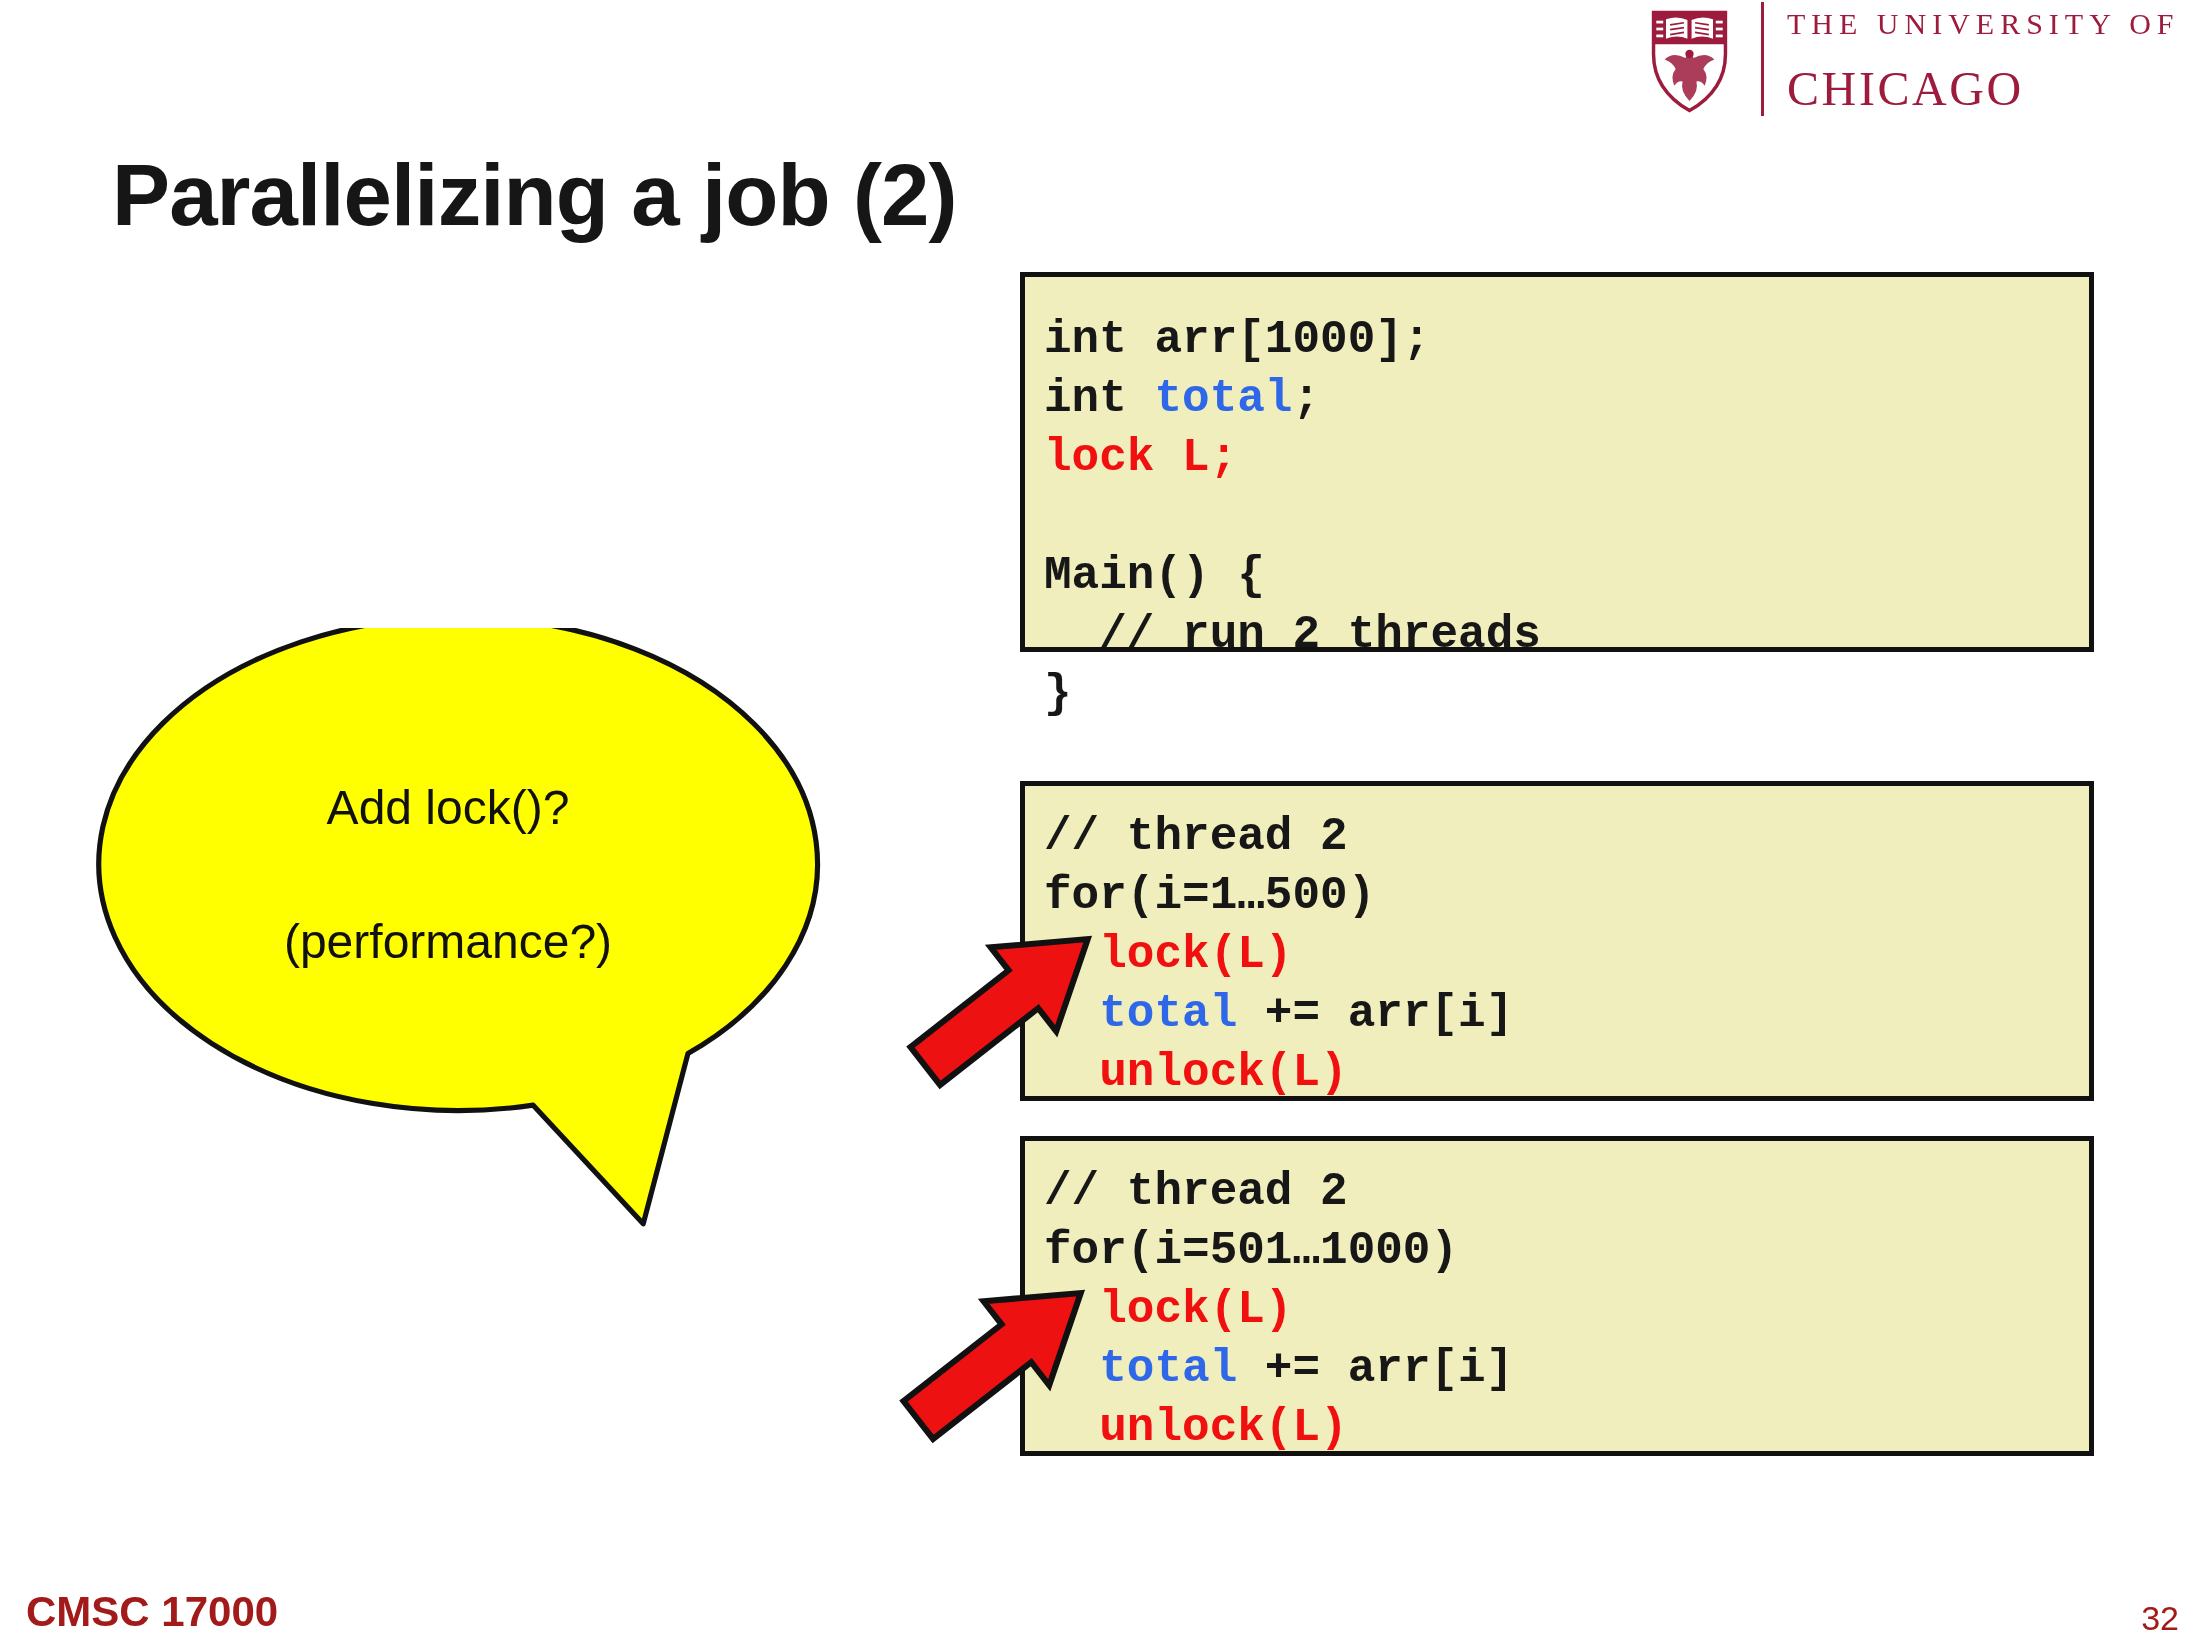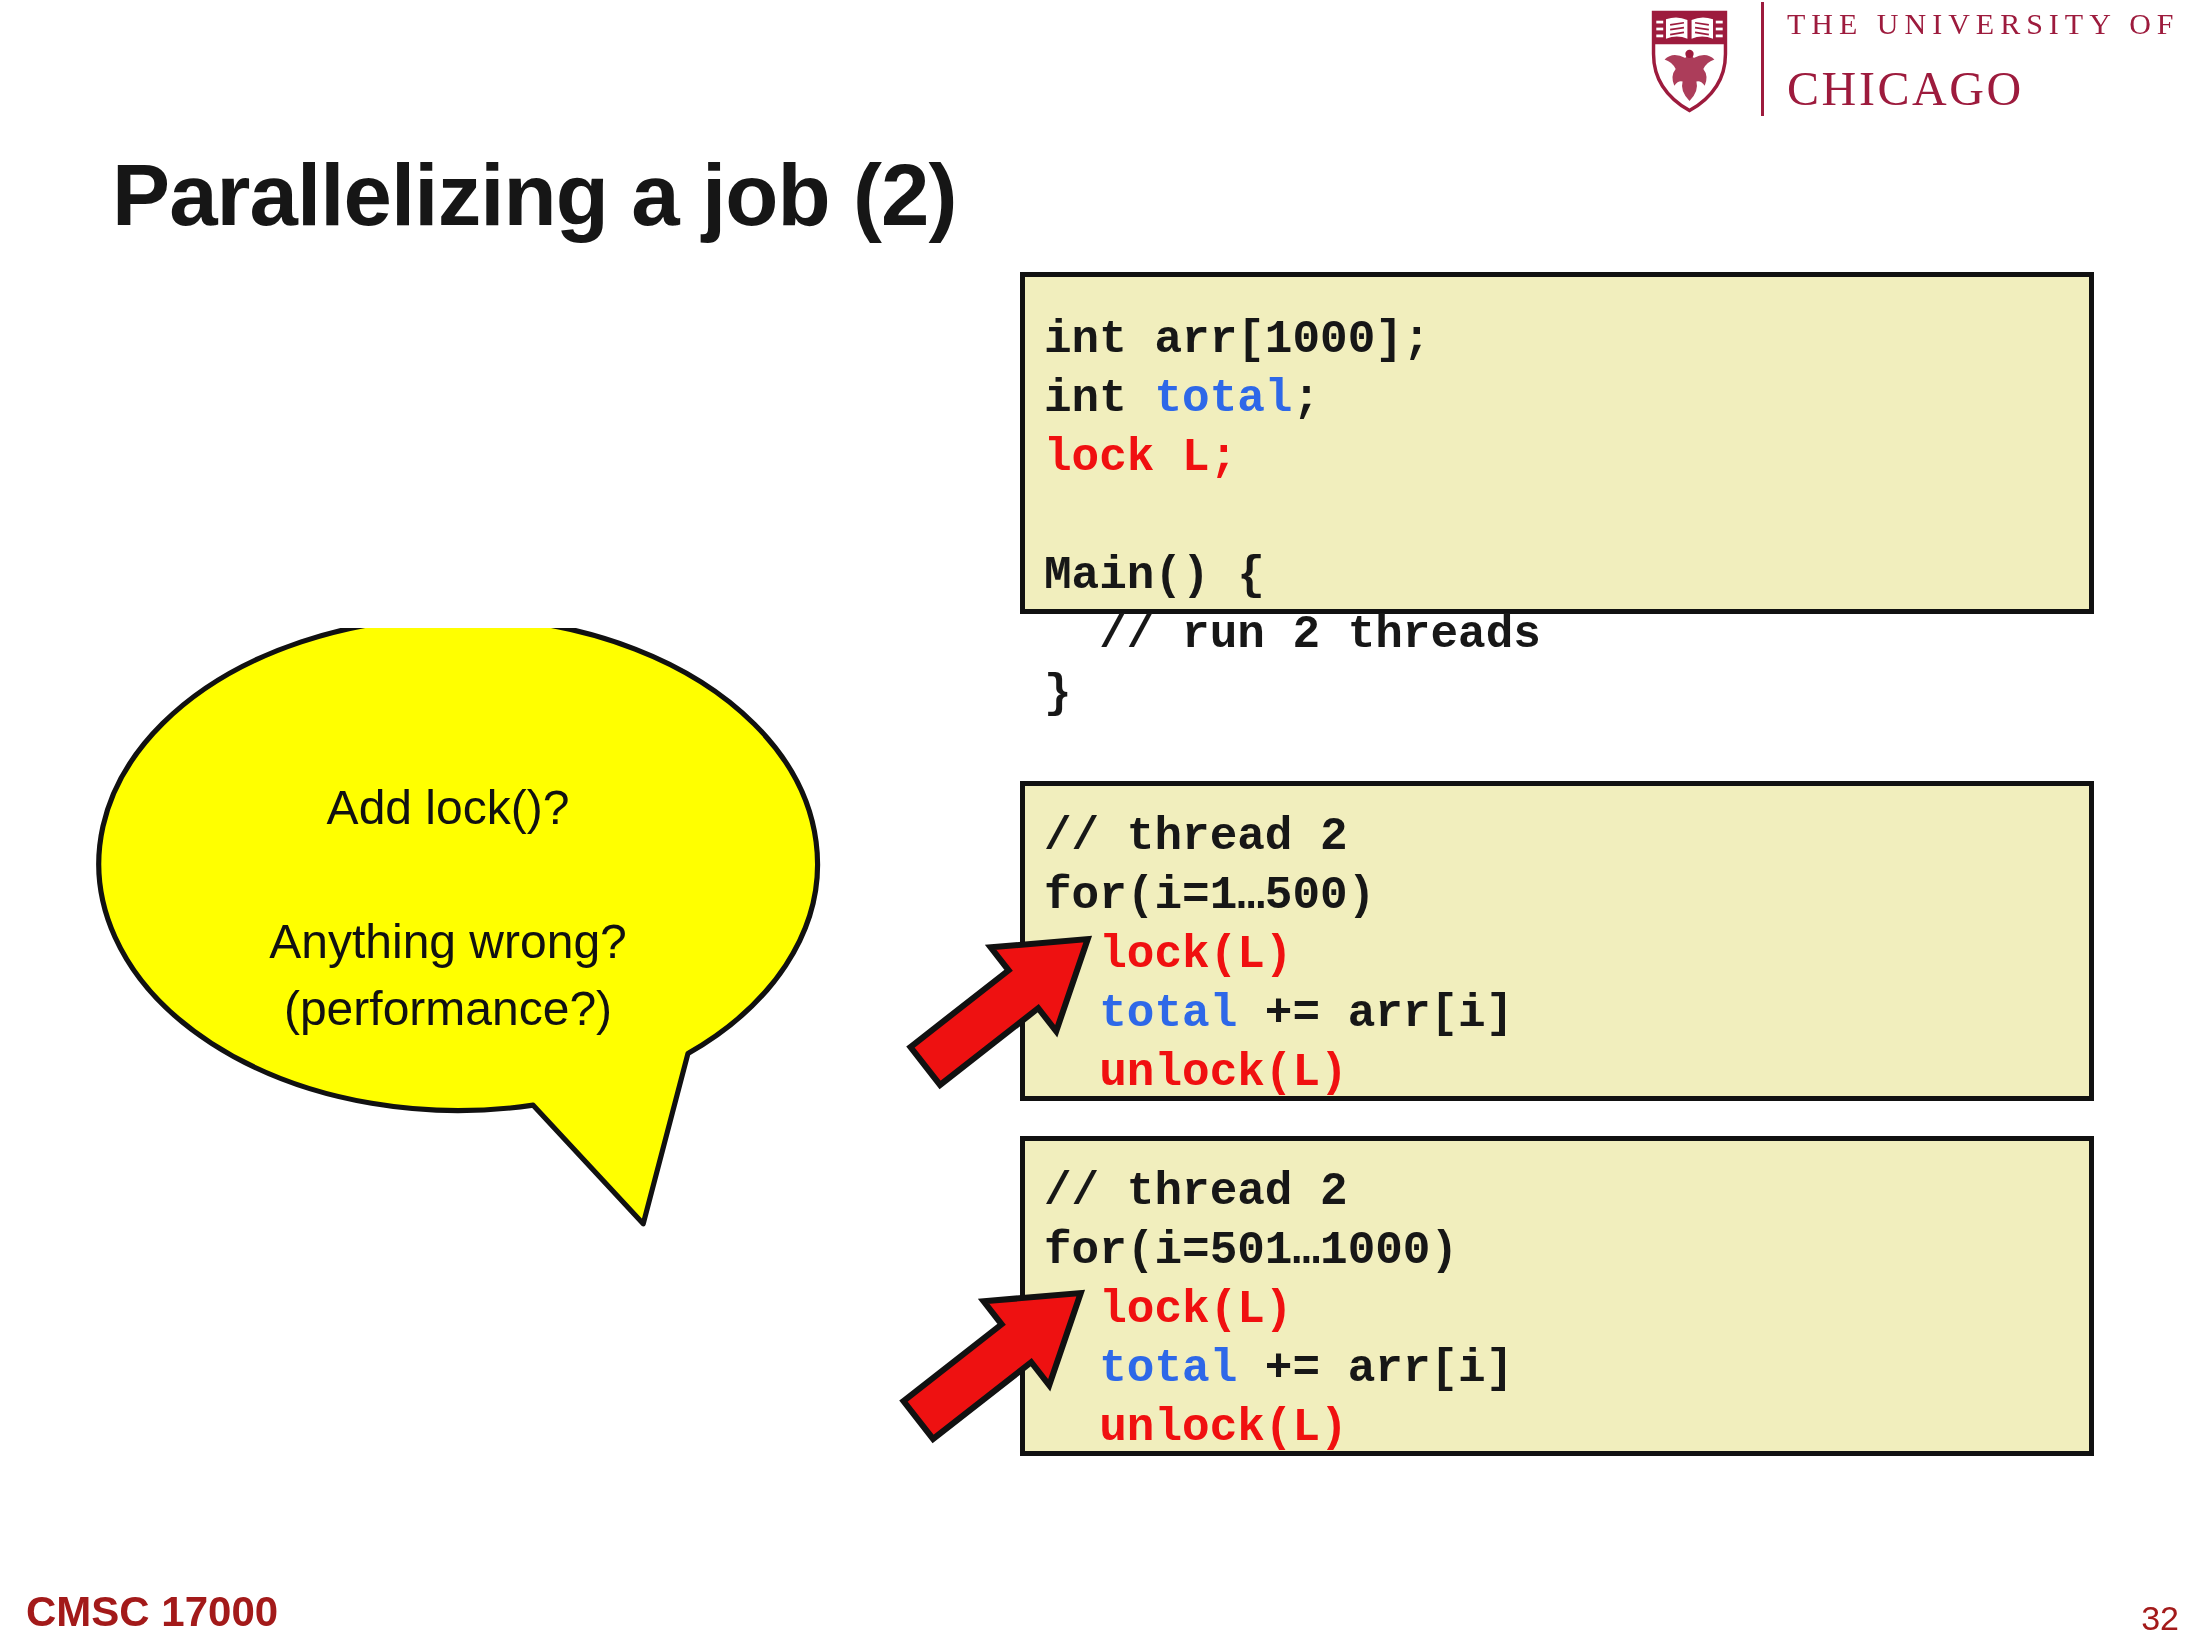--- a/index.html
+++ b/index.html
@@ -34,21 +34,21 @@
   .title{position:absolute;left:112px;top:145px;font-size:87px;font-weight:bold;color:var(--title-color);letter-spacing:-0.9px;}
 
   
   .code-box{
     position:absolute;left:1020px;width:1074px;
     background:var(--box-bg);border:5.2px solid var(--box-border);
     font-family:"Liberation Mono", monospace;font-weight:bold;
     font-size:46px;line-height:59px;color:#171717;
     padding:34px 13.8px 13.8px 19px;
   }
-  .code-box.b1{top:272px;height:342px;}
+  .code-box.b1{top:272px;height:380px;}
   .code-box.b2{top:781px;height:320px;padding-top:22.4px;}
   .code-box.b3{top:1136px;height:320px;padding-top:22.4px;}
   .code-line{white-space:pre;}
   .seg-k{color:#171717;}
   .seg-b{color:var(--code-blue);}
   .seg-r{color:var(--code-red);}
 
   
   .bubble-svg{position:absolute;left:73px;top:628px;width:757px;height:619px;}
   .bubble-text{
@@ -130,21 +130,20 @@
       <div class="code-line"><span class="seg-k">  </span><span class="seg-b">total</span><span class="seg-k"> += arr[i]</span></div>
       <div class="code-line"><span class="seg-k">  </span><span class="seg-r">unlock(L)</span></div>
     </div>
 
   <svg class="bubble-svg" viewBox="0 0 880 720" xmlns="http://www.w3.org/2000/svg">
     <path d="M 535 555 A 418 287 0 1 1 715 495 L 663 693 Z" style="fill:var(--bubble-yellow);stroke:#111111;stroke-width:6;stroke-linejoin:round"></path>
   </svg>
   <div class="bubble-text">
       <div class="bubble-line">Add lock()?</div>
       <div class="bubble-line">&nbsp;</div>
-      <div class="bubble-line">Anything wrong?</div>
       <div class="bubble-line">(performance?)</div>
     </div>
 
   <svg class="arrow a1" viewBox="0 0 250 220" xmlns="http://www.w3.org/2000/svg">
     <g transform="rotate(-38 125 110)">
       <polygon points="5,82 150,82 150,48 245,110 150,172 150,138 5,138" style="fill:var(--arrow-red);stroke:#111111;stroke-width:7;stroke-linejoin:miter"></polygon>
     </g>
   </svg>
   <svg class="arrow a2" viewBox="0 0 250 220" xmlns="http://www.w3.org/2000/svg">
     <g transform="rotate(-38 125 110)">

